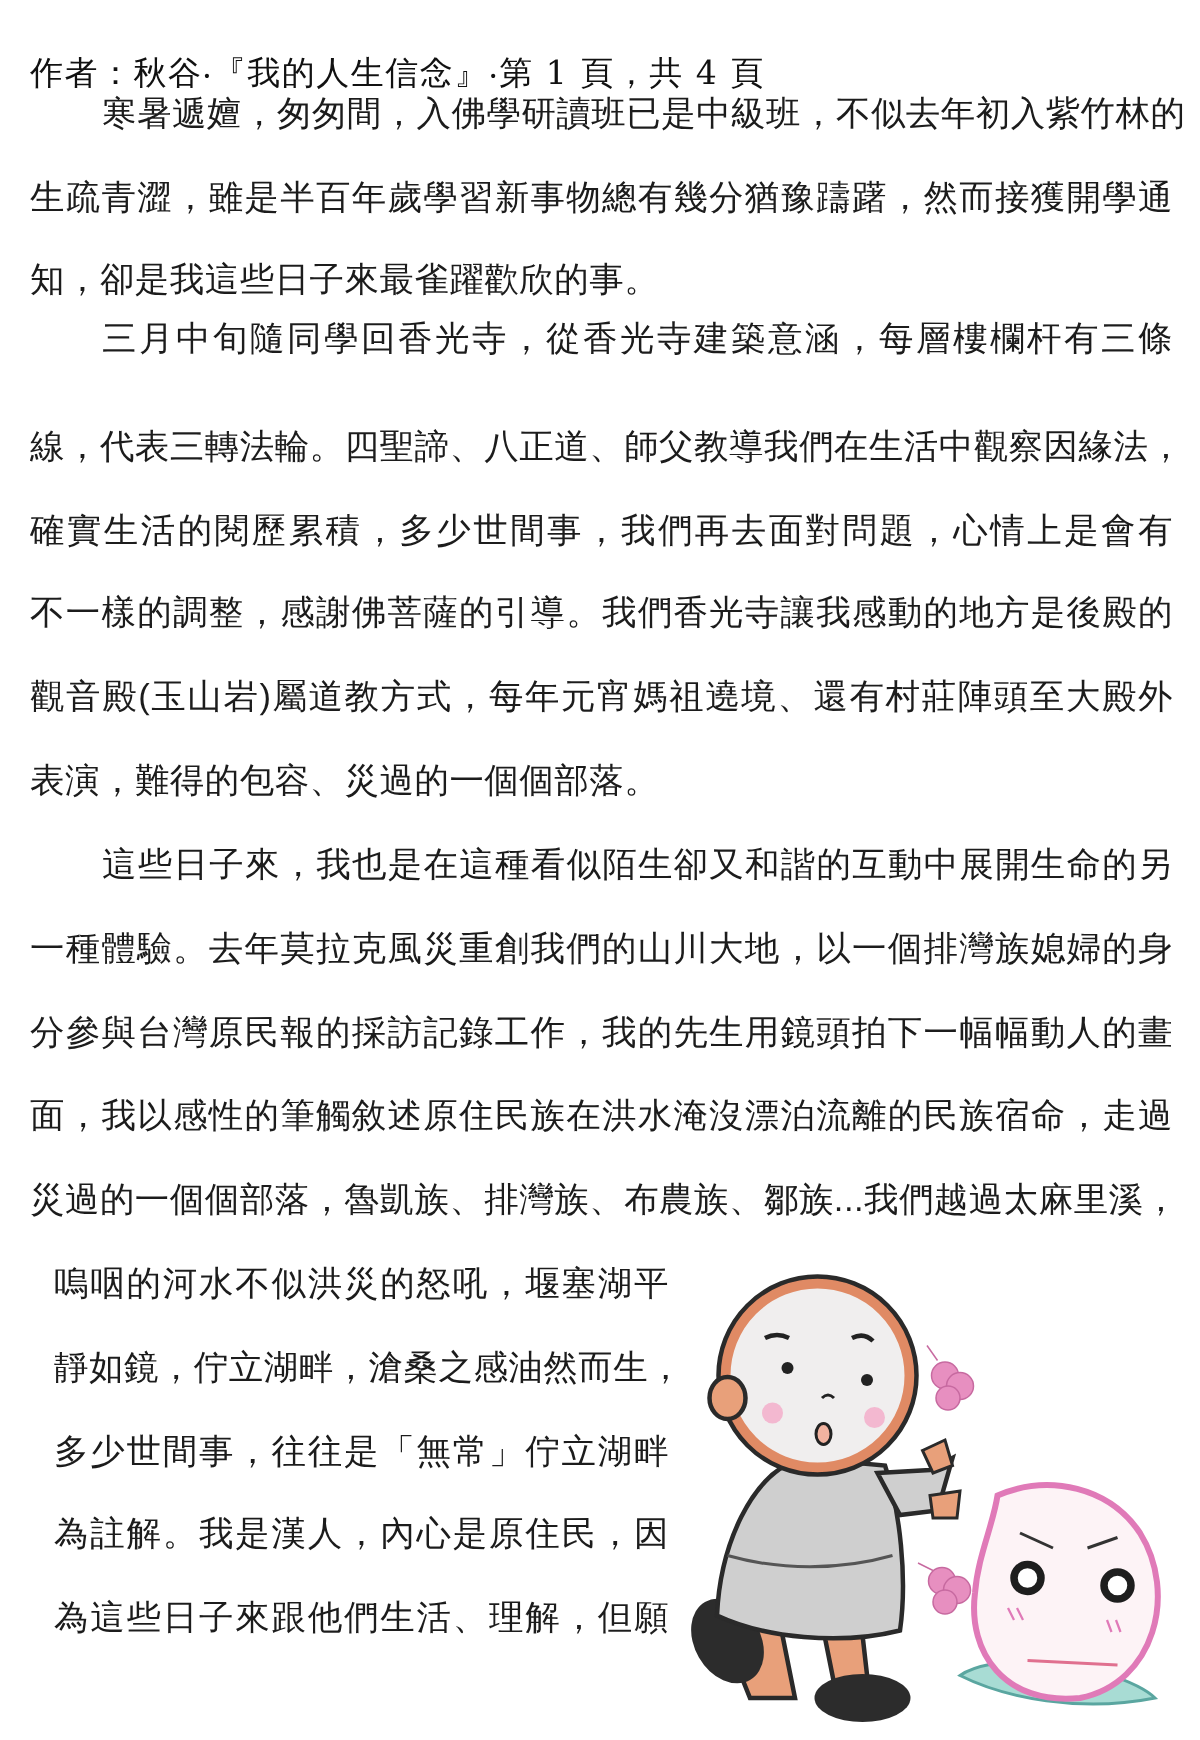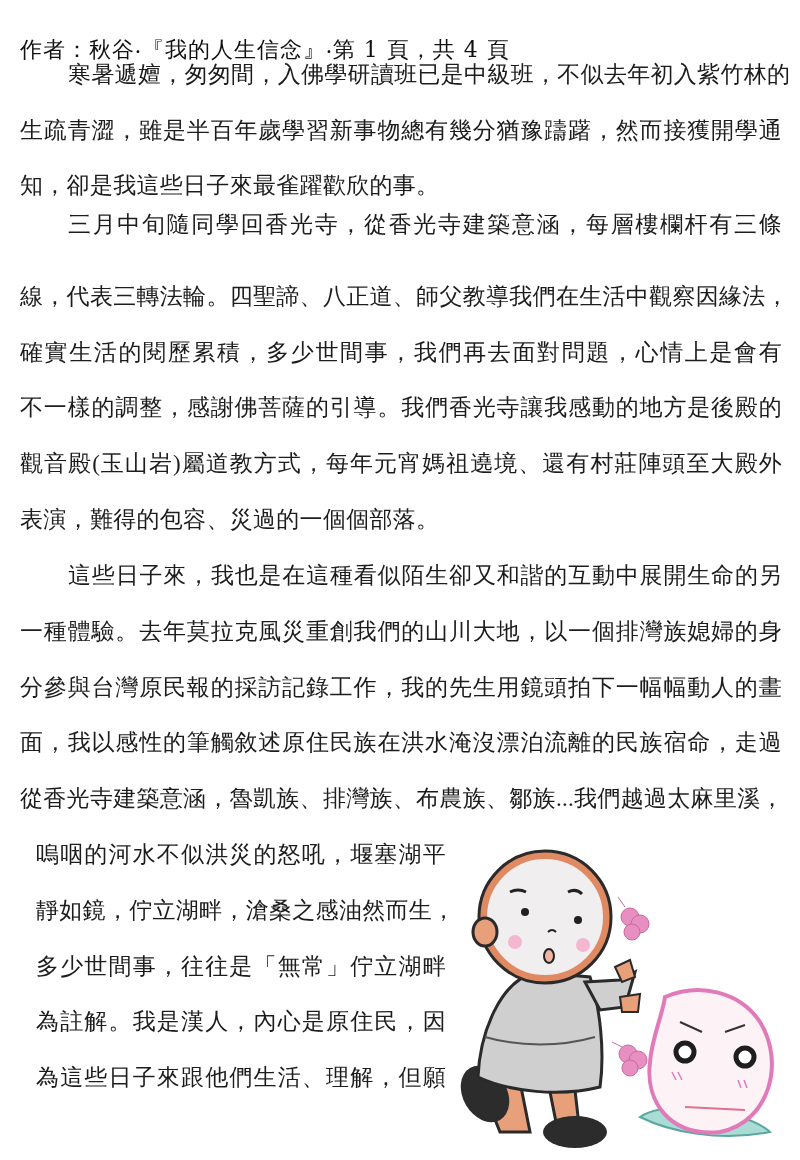--- a/index.html
+++ b/index.html
@@ -4,21 +4,21 @@
   <style>
     html, body { margin:0; padding:0; background:#ffffff; }
     body { width:800px; height:1160px; position:relative; overflow:hidden; color:#1a1a1a; }
     .header {
       position:absolute; left:20px; top:4px; height:36px;
       font-family:"DejaVu Serif","Liberation Serif",serif;
       font-size:22px; line-height:36px; letter-spacing:1px; white-space:nowrap; color:#111;margin-top:28px;
     }
     .line {
       position:absolute; left:20px;
-      font-family:Liberation Serif, serif;
+      font-family:Liberation Sans, sans-serif;
       font-size:23px; line-height:34px; height:34px;
       white-space:nowrap; color:#1c1c1c; letter-spacing:0.3px;
     }
     .line.full { width:762px; text-align-last:justify; text-align:justify; }
     .line.indent { left:68px; width:714px; }
     .line.narrow { width:410px; text-align:justify; text-align-last:justify;margin-left:16px; }
     .illustration { position:absolute; left:440px; top:832px; width:360px; height:328px; }
   </style>
 </head>
 <body>
@@ -33,21 +33,21 @@
 <div class="line full" style="top:280px">線，代表三轉法輪。四聖諦、八正道、師父教導我們在生活中觀察因緣法，</div>
 <div class="line full" style="top:336px">確實生活的閱歷累積，多少世間事，我們再去面對問題，心情上是會有</div>
 <div class="line full" style="top:391px">不一樣的調整，感謝佛菩薩的引導。我們香光寺讓我感動的地方是後殿的</div>
 <div class="line full" style="top:447px">觀音殿(玉山岩)屬道教方式，每年元宵媽祖遶境、還有村莊陣頭至大殿外</div>
 <div class="line" style="top:503px">表演，難得的包容、災過的一個個部落。</div>
 
 <div class="line indent full" style="top:559px">這些日子來，我也是在這種看似陌生卻又和諧的互動中展開生命的另</div>
 <div class="line full" style="top:615px">一種體驗。去年莫拉克風災重創我們的山川大地，以一個排灣族媳婦的身</div>
 <div class="line full" style="top:671px">分參與台灣原民報的採訪記錄工作，我的先生用鏡頭拍下一幅幅動人的畫</div>
 <div class="line full" style="top:726px">面，我以感性的筆觸敘述原住民族在洪水淹沒漂泊流離的民族宿命，走過</div>
-<div class="line full" style="top:782px">從香光寺建築意涵，魯凱族、排灣族、布農族、鄒族...我們越過太麻里溪，</div>
+<div class="line full" style="top:782px">災過的一個個部落，魯凱族、排灣族、布農族、鄒族...我們越過太麻里溪，</div>
 <div class="line narrow" style="top:838px">嗚咽的河水不似洪災的怒吼，堰塞湖平</div>
 <div class="line narrow" style="top:894px">靜如鏡，佇立湖畔，滄桑之感油然而生，</div>
 <div class="line narrow" style="top:950px">多少世間事，往往是「無常」佇立湖畔</div>
 <div class="line narrow" style="top:1005px">為註解。我是漢人，內心是原住民，因</div>
 <div class="line narrow" style="top:1061px">為這些日子來跟他們生活、理解，但願</div>
 
 <div class="illustration">
   <svg width="360" height="328" viewBox="0 0 360 328" xmlns="http://www.w3.org/2000/svg">
 
     <g>

